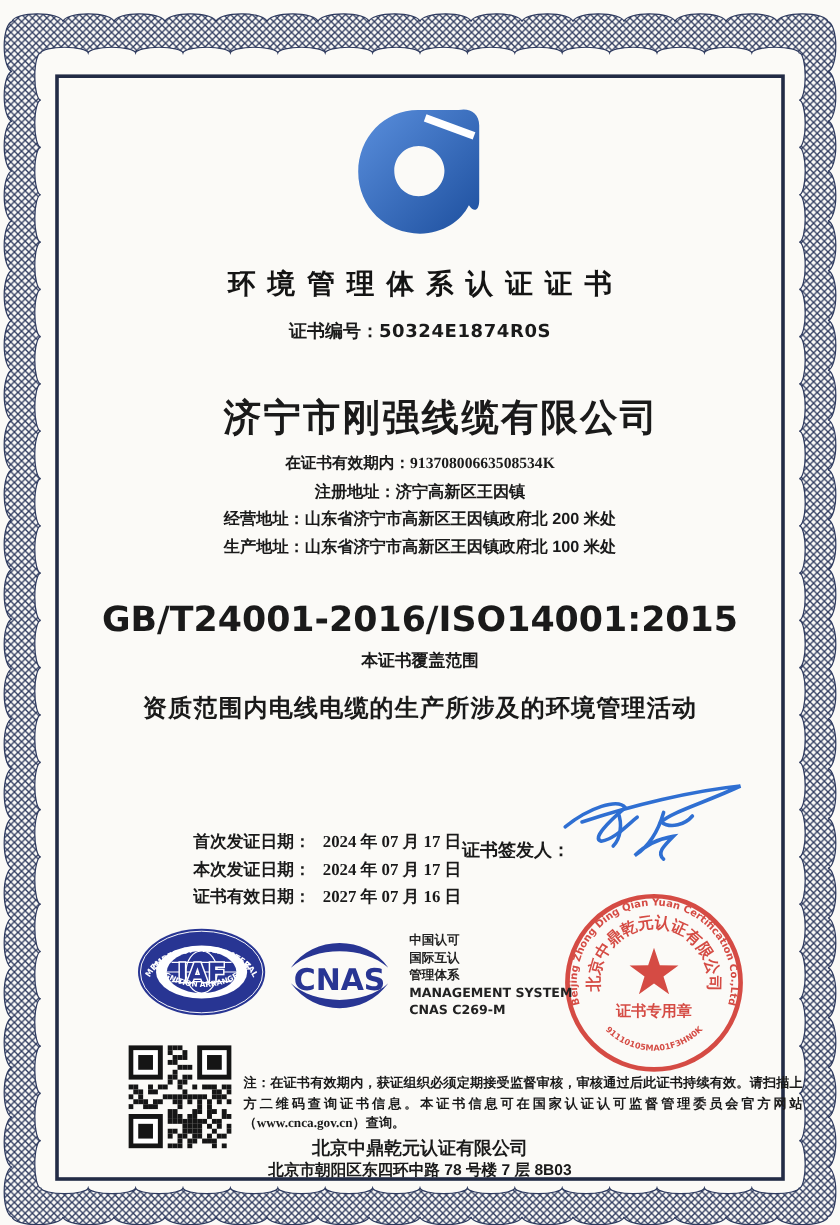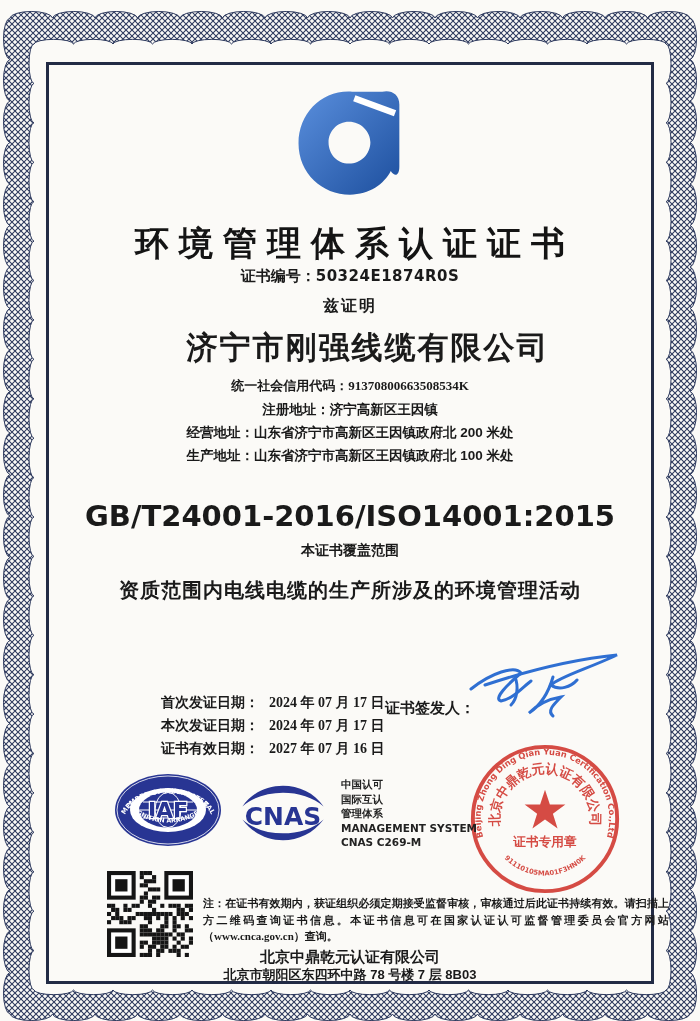--- a/index.html
+++ b/index.html
@@ -2,21 +2,21 @@
 <html><head>
 <meta charset="utf-8">
 <style>
   html,body{margin:0;padding:0;background:#e8e6e2;}
   .page{position:relative;width:700px;height:1021px;margin:0 auto;background:#fbfaf7;
         font-family:"Liberation Sans",sans-serif;overflow:hidden;color:#1a1a1a;}
   .band-svg{position:absolute;left:0;top:0;width:700px;height:1021px;}
   .frame{position:absolute;left:46px;top:62px;width:602px;height:916px;border:3px solid #222b45;}
   .abs{position:absolute;left:0;right:0;text-align:center;}
   .logo-wrap{position:absolute;left:0;right:0;top:16px;display:flex;justify-content:center;}
-  .title{top:156px;font-size:34px;font-weight:900;letter-spacing:10px;padding-left:10px;color:#141414;}
+  .title{top:156px;font-size:23px;font-weight:900;letter-spacing:10px;padding-left:10px;color:#141414;}
   .certno{top:202px;font-size:15px;font-weight:700;}
   .certno .num{font-family:"DejaVu Sans",sans-serif;letter-spacing:.5px;}
   .certify{top:231px;font-size:16px;font-weight:700;letter-spacing:2px;}
   .company{top:262px;font-size:31px;font-weight:700;letter-spacing:2px;margin-left:36px;}
   .credit{top:312px;font-size:13px;font-weight:600;font-family:"Liberation Serif",serif;}
   .addr1{top:336px;font-size:13.5px;font-weight:700;}
   .addr2{top:359px;font-size:13.5px;font-weight:700;}
   .addr3{top:382px;font-size:13.5px;font-weight:700;}
   .conform{top:407px;font-size:15px;font-weight:700;letter-spacing:1px;}
   .standard{top:434px;font-size:29px;font-weight:900;font-family:"DejaVu Sans",sans-serif;letter-spacing:0;}
@@ -69,25 +69,24 @@
         <path d="M64 16 L102 30" stroke="#ffffff" stroke-width="6" fill="none"></path>
       </svg>
     </div>
 
     <div class="abs title">环境管理体系认证证书</div>
 
     <div class="abs certno">
       <span>证书编号：</span><span class="num">50324E1874R0S</span>
     </div>
 
-    <div class="abs certify">兹证明</div>
 
     <div class="abs company">济宁市刚强线缆有限公司</div>
 
-    <div class="abs credit">统一社会信用代码：91370800663508534K</div>
+    <div class="abs credit">在证书有效期内：91370800663508534K</div>
     <div class="abs addr1">注册地址：济宁高新区王因镇</div>
     <div class="abs addr2">经营地址：山东省济宁市高新区王因镇政府北 200 米处</div>
     <div class="abs addr3">生产地址：山东省济宁市高新区王因镇政府北 100 米处</div>
 
     <div class="abs standard">GB/T24001-2016/ISO14001:2015</div>
     <div class="abs scope">资质范围内电线电缆的生产所涉及的环境管理活动</div>
     <div class="abs scopelbl">本证书覆盖范围</div>
 
     <div class="dates">
       <div class="date-row">

